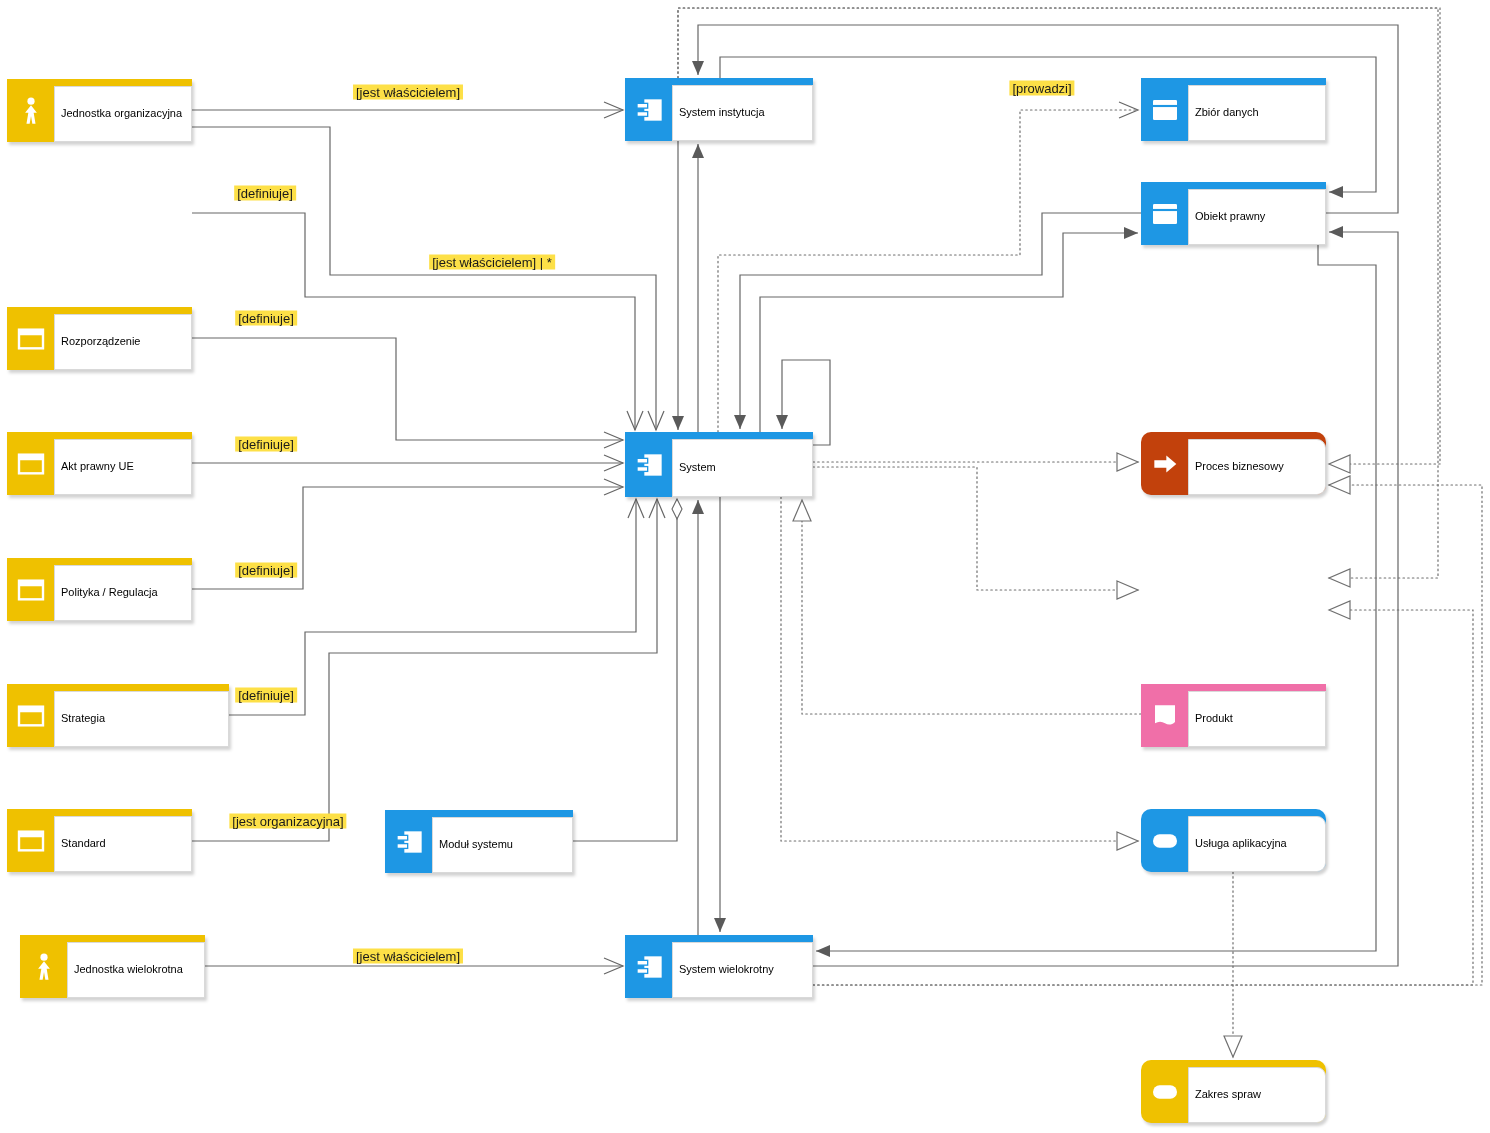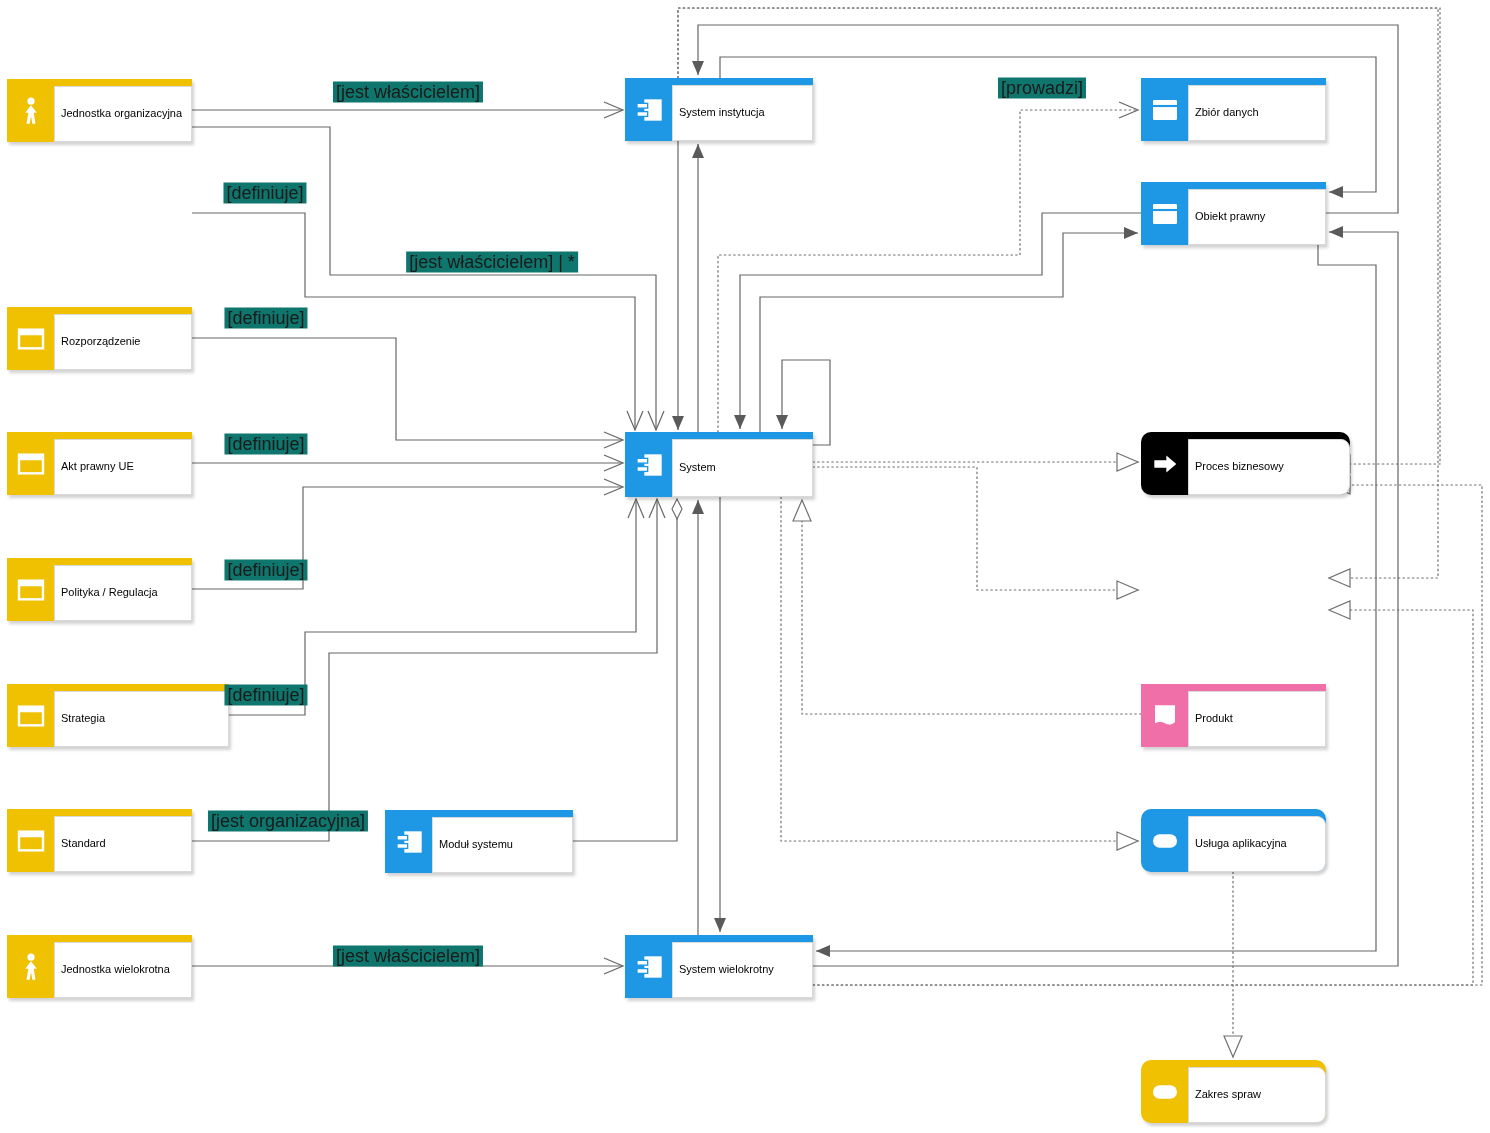--- a/index.html
+++ b/index.html
@@ -9,22 +9,22 @@
   .edge-solid{fill:none;stroke:#666;stroke-width:1.2;}
   .edge-dotted{fill:none;stroke:#6e6e6e;stroke-width:1.2;stroke-dasharray:1.5 3.2;stroke-linecap:round;}
   .node{position:absolute;box-shadow:2px 3px 3px rgba(0,0,0,0.18);}
   .node.rounded{border-radius:10px;}
   .node .body{position:absolute;left:47px;top:7px;right:0;bottom:0;background:#fff;
               border:1px solid #d9d9d9;display:flex;align-items:center;
               text-align:center;padding:0 6px;font-size:11px;color:#000;line-height:1.25;}
   .node.rounded .body{border-radius:0 9px 9px 0;}
   .node .icon{position:absolute;left:8px;top:50%;transform:translateY(-50%);width:32px;height:32px;}
   .node .icon svg{width:32px;height:32px;display:block;}
-  .edge-label{position:absolute;transform:translate(-50%,-50%);font-size:18px;color:#1a1a1a;
-              white-space:nowrap;background:#0f766e;padding:0 3px;}
+  .edge-label{position:absolute;transform:translate(-50%,-50%);font-size:13px;color:#1a1a1a;
+              white-space:nowrap;background:#fde047;padding:0 3px;}
 </style>
 </head>
 <body>
 
 <div id="canvas">
   <svg id="edges" xmlns="http://www.w3.org/2000/svg">
     <defs>
       <marker id="m-open" markerUnits="userSpaceOnUse" markerWidth="24" markerHeight="24" viewBox="0 0 24 24" refX="22" refY="12" orient="auto">
         <path d="M3,4 L22,12 L3,20" fill="none" stroke="#666" stroke-width="1.2"></path>
       </marker>
@@ -129,21 +129,21 @@
       <span class="icon">
         <svg viewBox="0 0 24 24">
           <rect x="3" y="5" width="18" height="14" fill="none" stroke="#fff" stroke-width="1.8"></rect>
           <rect x="3" y="5" width="18" height="4.2" fill="#fff"></rect>
         </svg>
       </span>
       <div class="body">
         <span>Standard</span>
       </div>
     </div>
-    <div class="node" style="left: 7px; top: 935px; width: 185px; height: 63px; background: rgb(239, 193, 0);">
+    <div class="node" style="left: 20px; top: 935px; width: 185px; height: 63px; background: rgb(239, 193, 0);">
       <span class="icon">
         <svg viewBox="0 0 24 24">
           <circle cx="12" cy="4.6" r="2.7" fill="#fff"></circle>
           <path d="M12 7.6 L7.6 13.4 h2.4 L8.6 21.5 h2.4 L12 15.8 L13 21.5 h2.4 L14 13.4 h2.4 Z" fill="#fff"></path>
         </svg>
       </span>
       <div class="body">
         <span>Jednostka wielokrotna</span>
       </div>
     </div>
@@ -210,21 +210,21 @@
       <span class="icon">
         <svg viewBox="0 0 24 24">
           <rect x="3" y="4.5" width="18" height="15" rx="1" fill="#fff"></rect>
           <line x1="3" y1="9" x2="21" y2="9" stroke-width="1.6" stroke="#1E97E4"></line>
         </svg>
       </span>
       <div class="body">
         <span>Obiekt prawny</span>
       </div>
     </div>
-    <div class="node rounded" style="left: 1141px; top: 432px; width: 185px; height: 63px; background: #000000; padding-left: 24px;">
+    <div class="node rounded" style="left: 1141px; top: 432px; width: 185px; height: 63px; background: #c2410c;">
       <span class="icon">
         <svg viewBox="0 0 24 24">
           <path d="M4 9.2 h9 V5.6 L20.5 12 L13 18.4 V14.8 H4 Z" fill="#fff"></path>
         </svg>
       </span>
       <div class="body">
         <span>Proces biznesowy</span>
       </div>
     </div>
     <div class="node" style="left: 1141px; top: 684px; width: 185px; height: 63px; background: rgb(240, 111, 168);">

